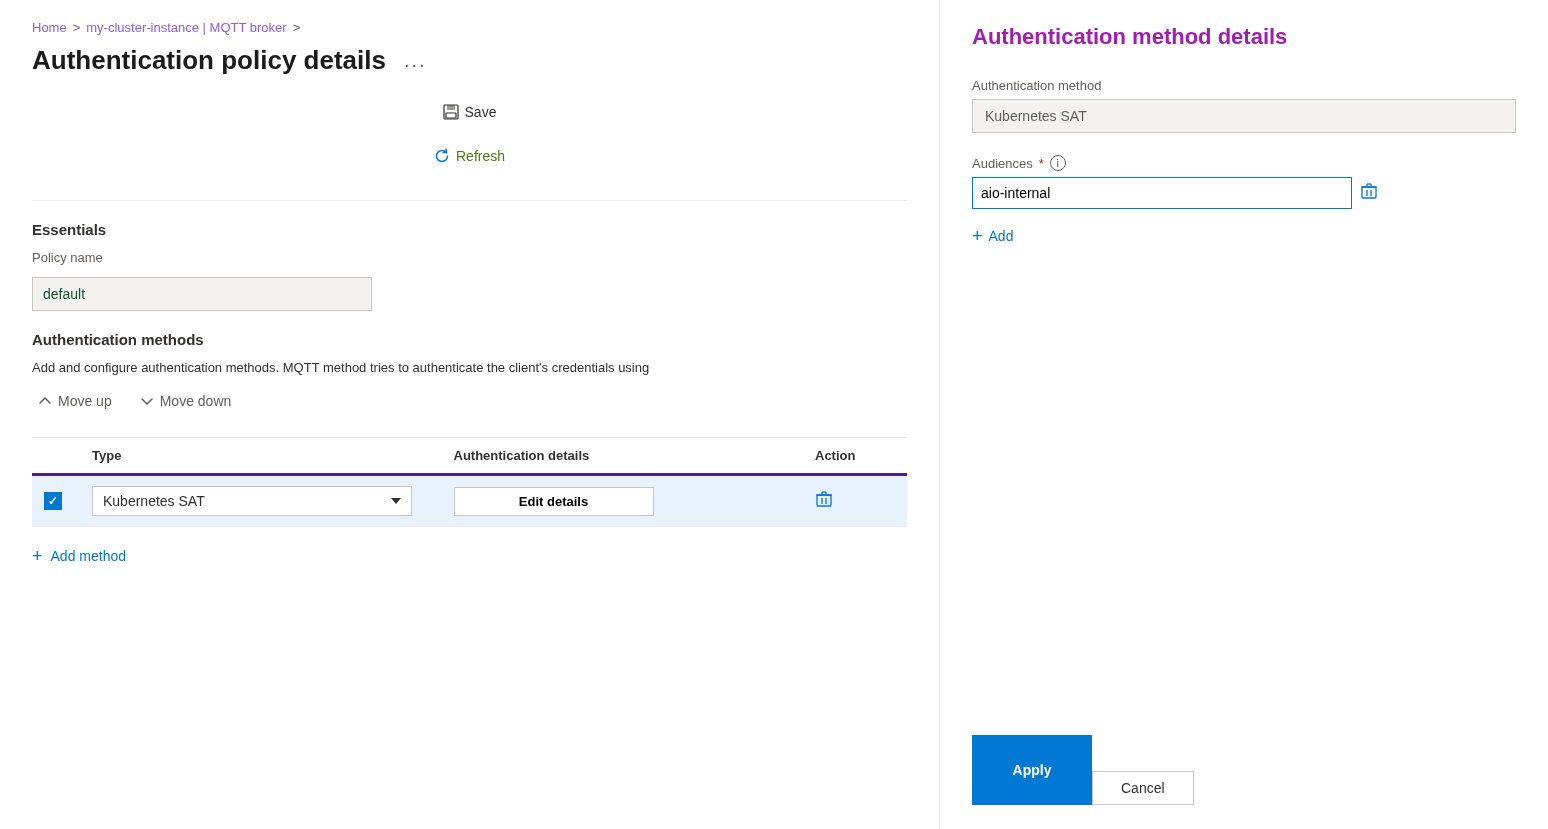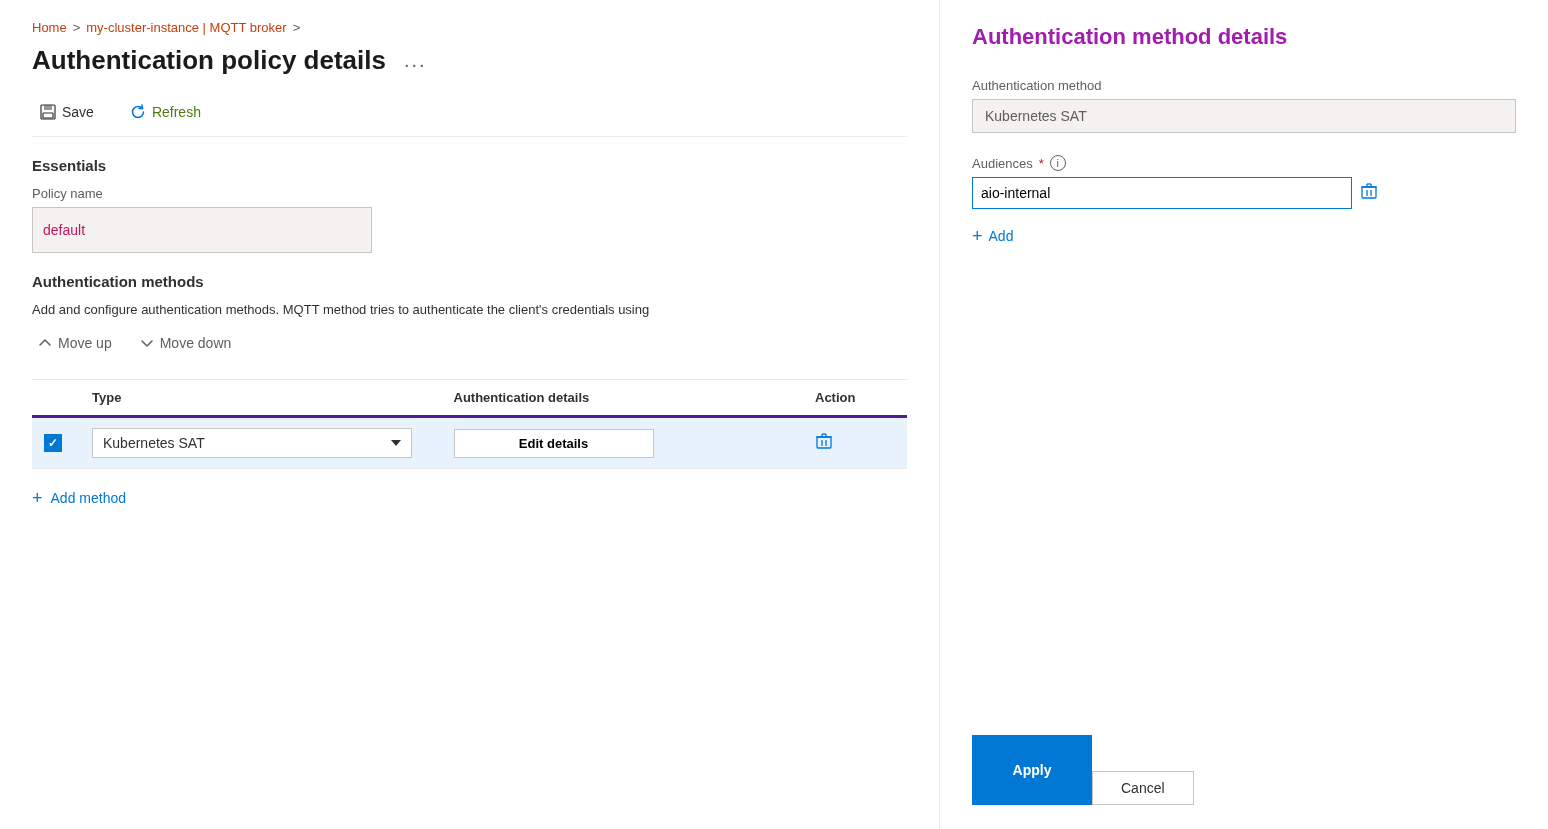--- a/index.html
+++ b/index.html
@@ -27,21 +27,21 @@
       align-items: center;
       gap: 6px;
       font-size: 13px;
       color: #0078d4;
       margin-bottom: 10px;
     }
     .breadcrumb span {
       color: #605e5c;
     }
     .breadcrumb a {
-      color: #c2410c;
+      color: #8b5cf6;
       text-decoration: none;
     }
 
     .page-title {
       font-size: 26px;
       font-weight: 600;
       color: #1b1b1b;
       display: flex;
       align-items: center;
       gap: 12px;
@@ -54,21 +54,22 @@
       letter-spacing: 2px;
       background: none;
       border: none;
       padding: 2px 6px;
     }
 
     .toolbar {
       display: flex;
       align-items: center;
       gap: 20px;
-      margin-bottom: 12px;
+      margin-bottom: 32px;
+      flex-direction: column;
     }
     .toolbar-btn {
       display: flex;
       align-items: center;
       gap: 6px;
       background: none;
       border: none;
       cursor: pointer;
       font-size: 14px;
       color: #323130;
@@ -87,29 +88,29 @@
 
     .section-title {
       font-size: 15px;
       font-weight: 600;
       margin-bottom: 12px;
     }
 
     .field-label {
       font-size: 13px;
       color: #605e5c;
-      margin-bottom: 6px;
+      margin-bottom: 12px;
     }
 
     .field-input-readonly {
       background: #f3f2f1;
       border: 1px solid #c8c6c4;
-      padding: 14px 10px;
-      font-size: 14px;
-      color: #be185d;
+      padding: 8px 10px;
+      font-size: 14px;
+      color: #14532d;
       width: 340px;
       margin-bottom: 20px;
     }
 
     .auth-methods-desc {
       font-size: 13px;
       color: #323130;
       margin-bottom: 14px;
       max-width: 880px;
     }

